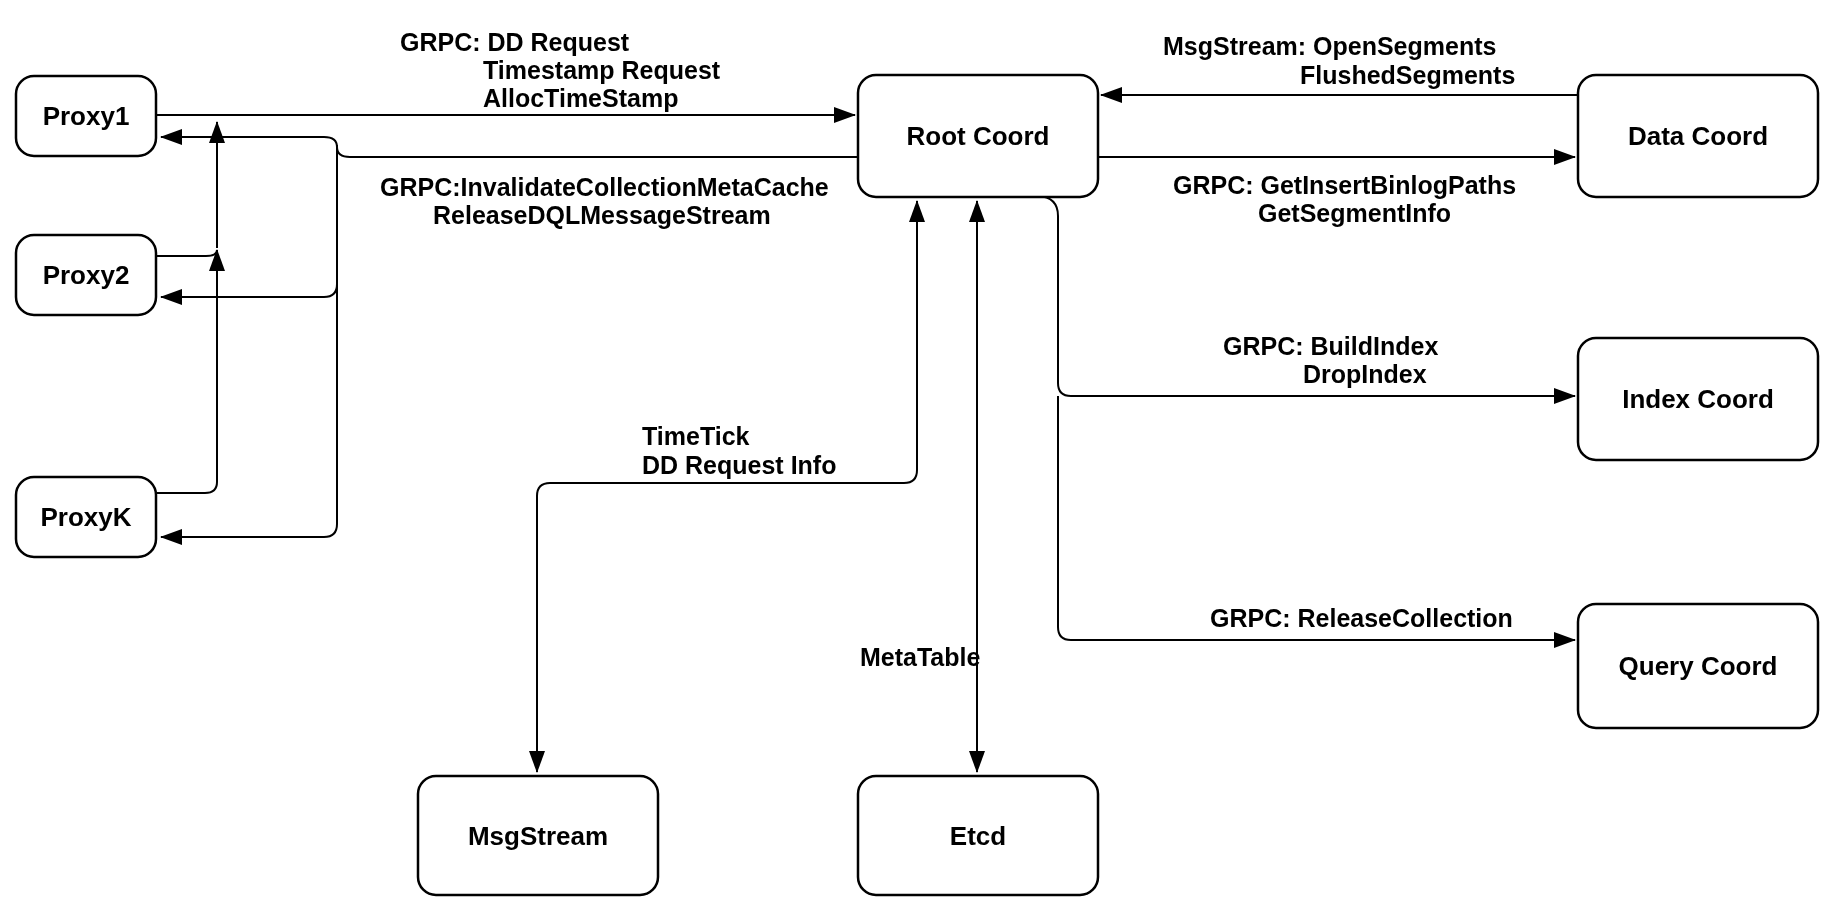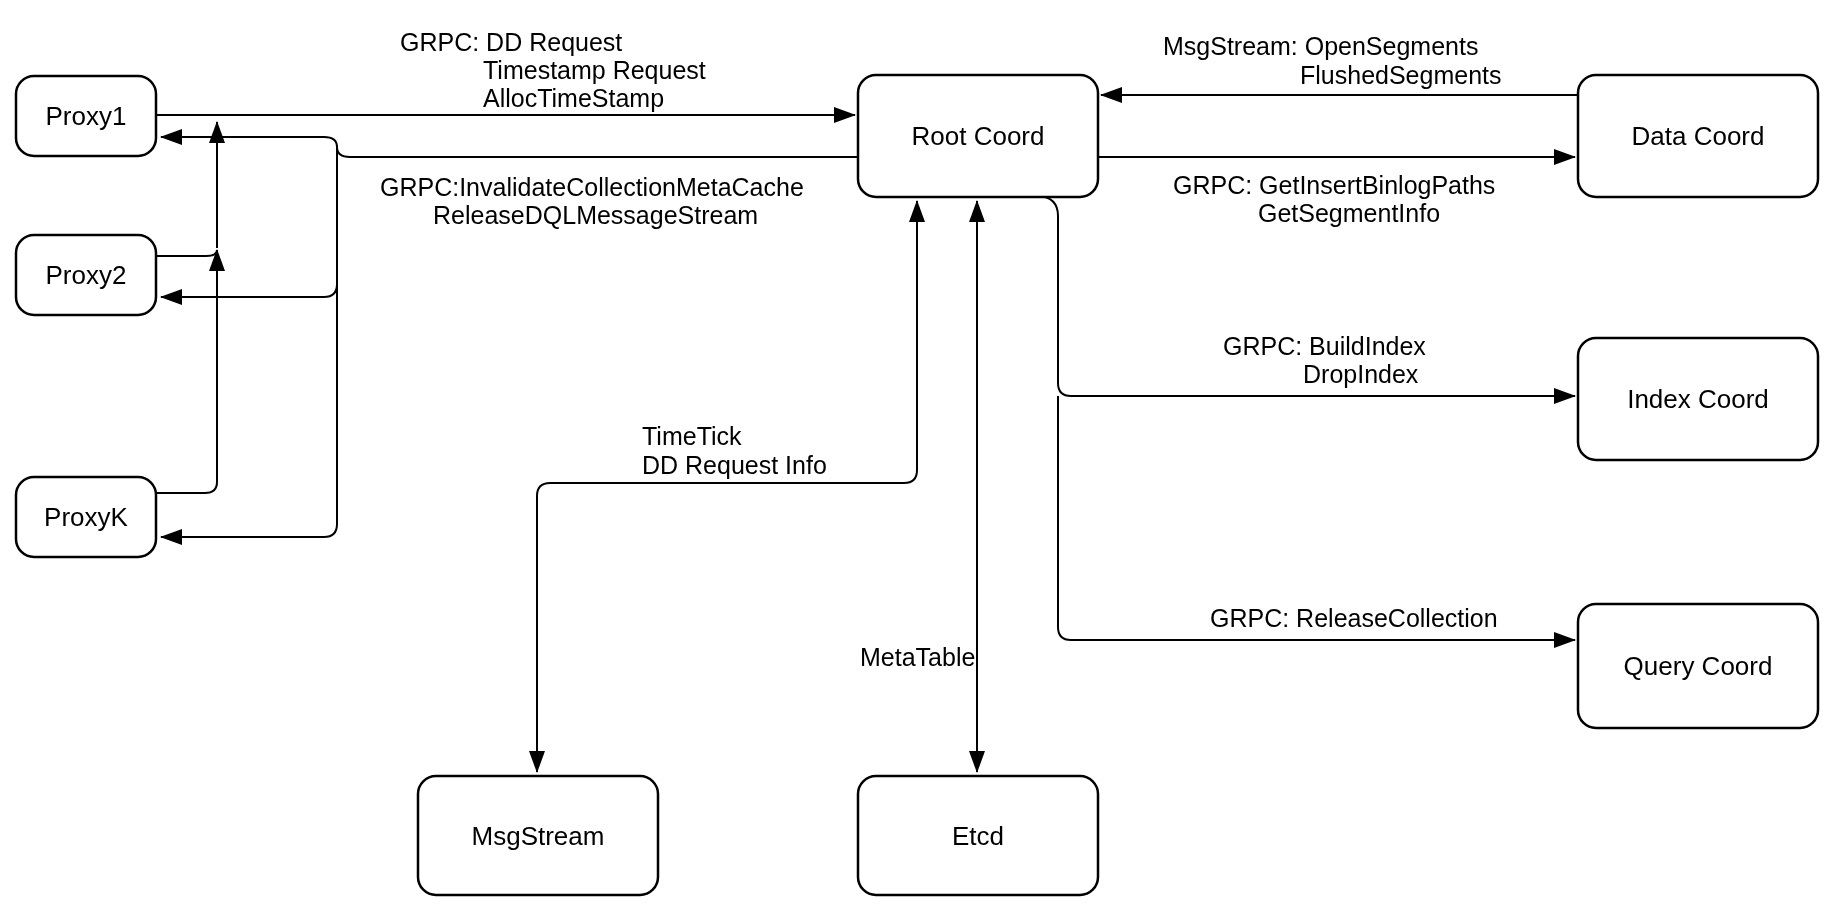--- a/index.html
+++ b/index.html
@@ -1,16 +1,16 @@
 <!DOCTYPE html>
 <html style="--c-background: #ffffff; --c-node_fill: #ffffff; --c-stroke: #000000; --c-text: #000000;"><head>
 <meta charset="utf-8">
 <style>
   html,body{margin:0;padding:0;background:var(--c-background,#ffffff);}
-  .stage{width:1524px;height:914px;position:relative;background:var(--c-background,#ffffff);}
+  .stage{width:1524px;height:914px;position:relative;background:var(--c-background,#ffffff);font-weight:bold;}
   svg{display:block;}
   .node{fill:var(--c-node_fill,#ffffff);stroke:var(--c-stroke,#000000);stroke-width:2.5px;}
   .edge{fill:none;stroke:var(--c-stroke,#000000);stroke-width:2px;}
   text{font-family:"Liberation Sans",sans-serif;fill:var(--c-text,#000000);}
   .nlabel{font-size:26px;text-anchor:middle;}
   .elabel{font-size:25px;text-anchor:start;}
   .arrowfill{fill:var(--c-stroke,#000000);}
 </style>
 </head>
 <body>

